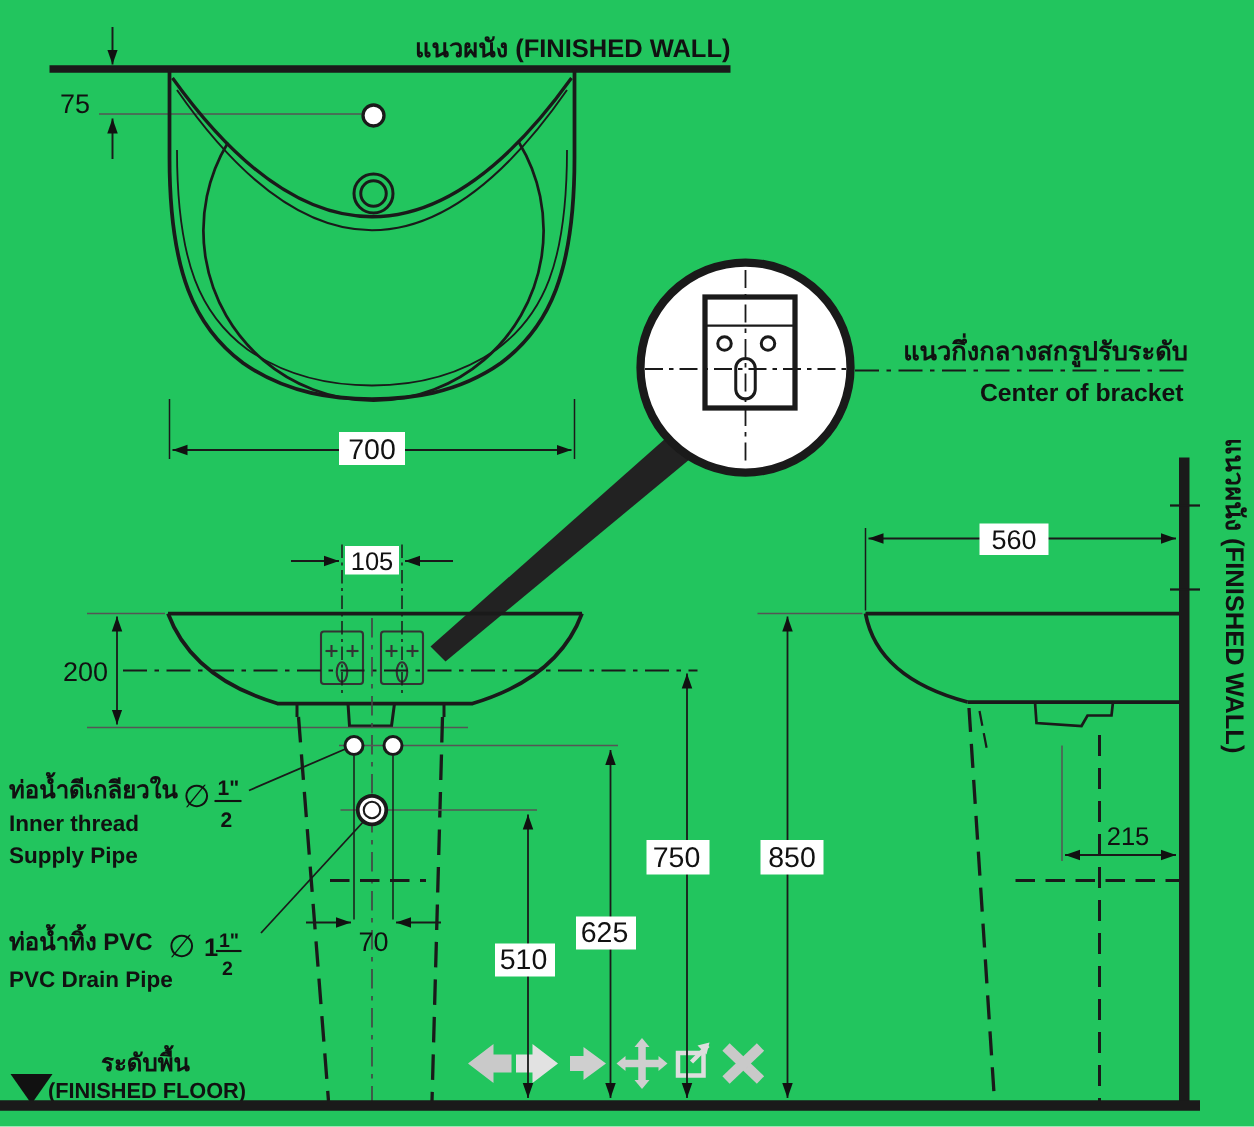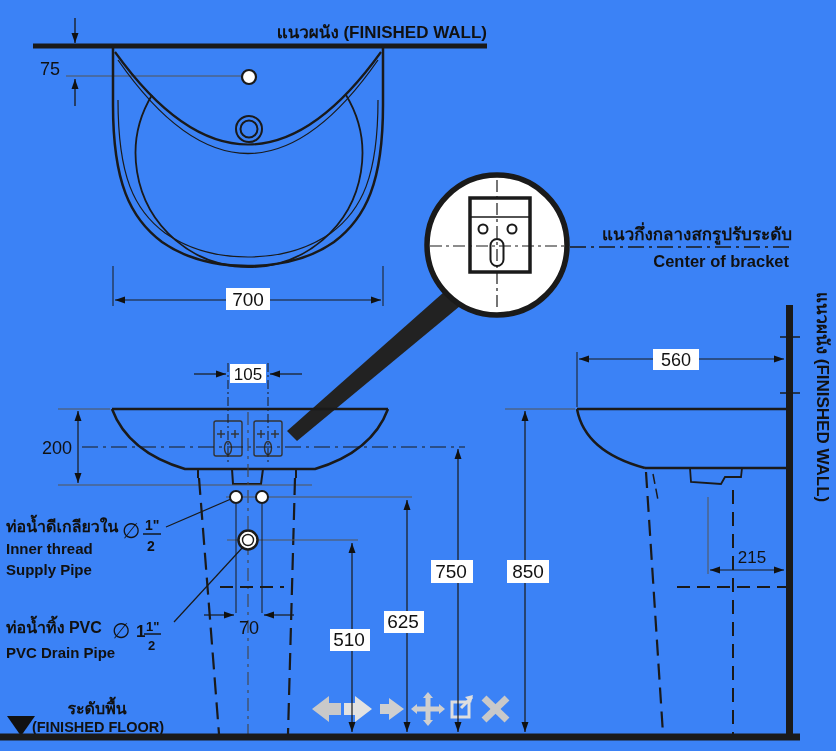--- a/index.html
+++ b/index.html
@@ -1,16 +1,16 @@
 <!DOCTYPE html>
 <html><head>
 <meta charset="utf-8">
 <style>
   html,body{margin:0;padding:0;background:#fff;}
-  .stage{position:relative;width:836px;height:751px;background:#3b82f6;overflow:hidden;
+  .stage{position:relative;width:836px;height:751px;background:#22c55e;overflow:hidden;
          font-family:"Liberation Sans","DejaVu Sans",sans-serif;}
   svg{position:absolute;left:0;top:0;}
   text{fill:#111;}
   .b{font-weight:bold;}
 </style>
 </head>
 <body>
 
 <div class="stage">
 <svg width="836" height="751" viewBox="0 0 836 751">

